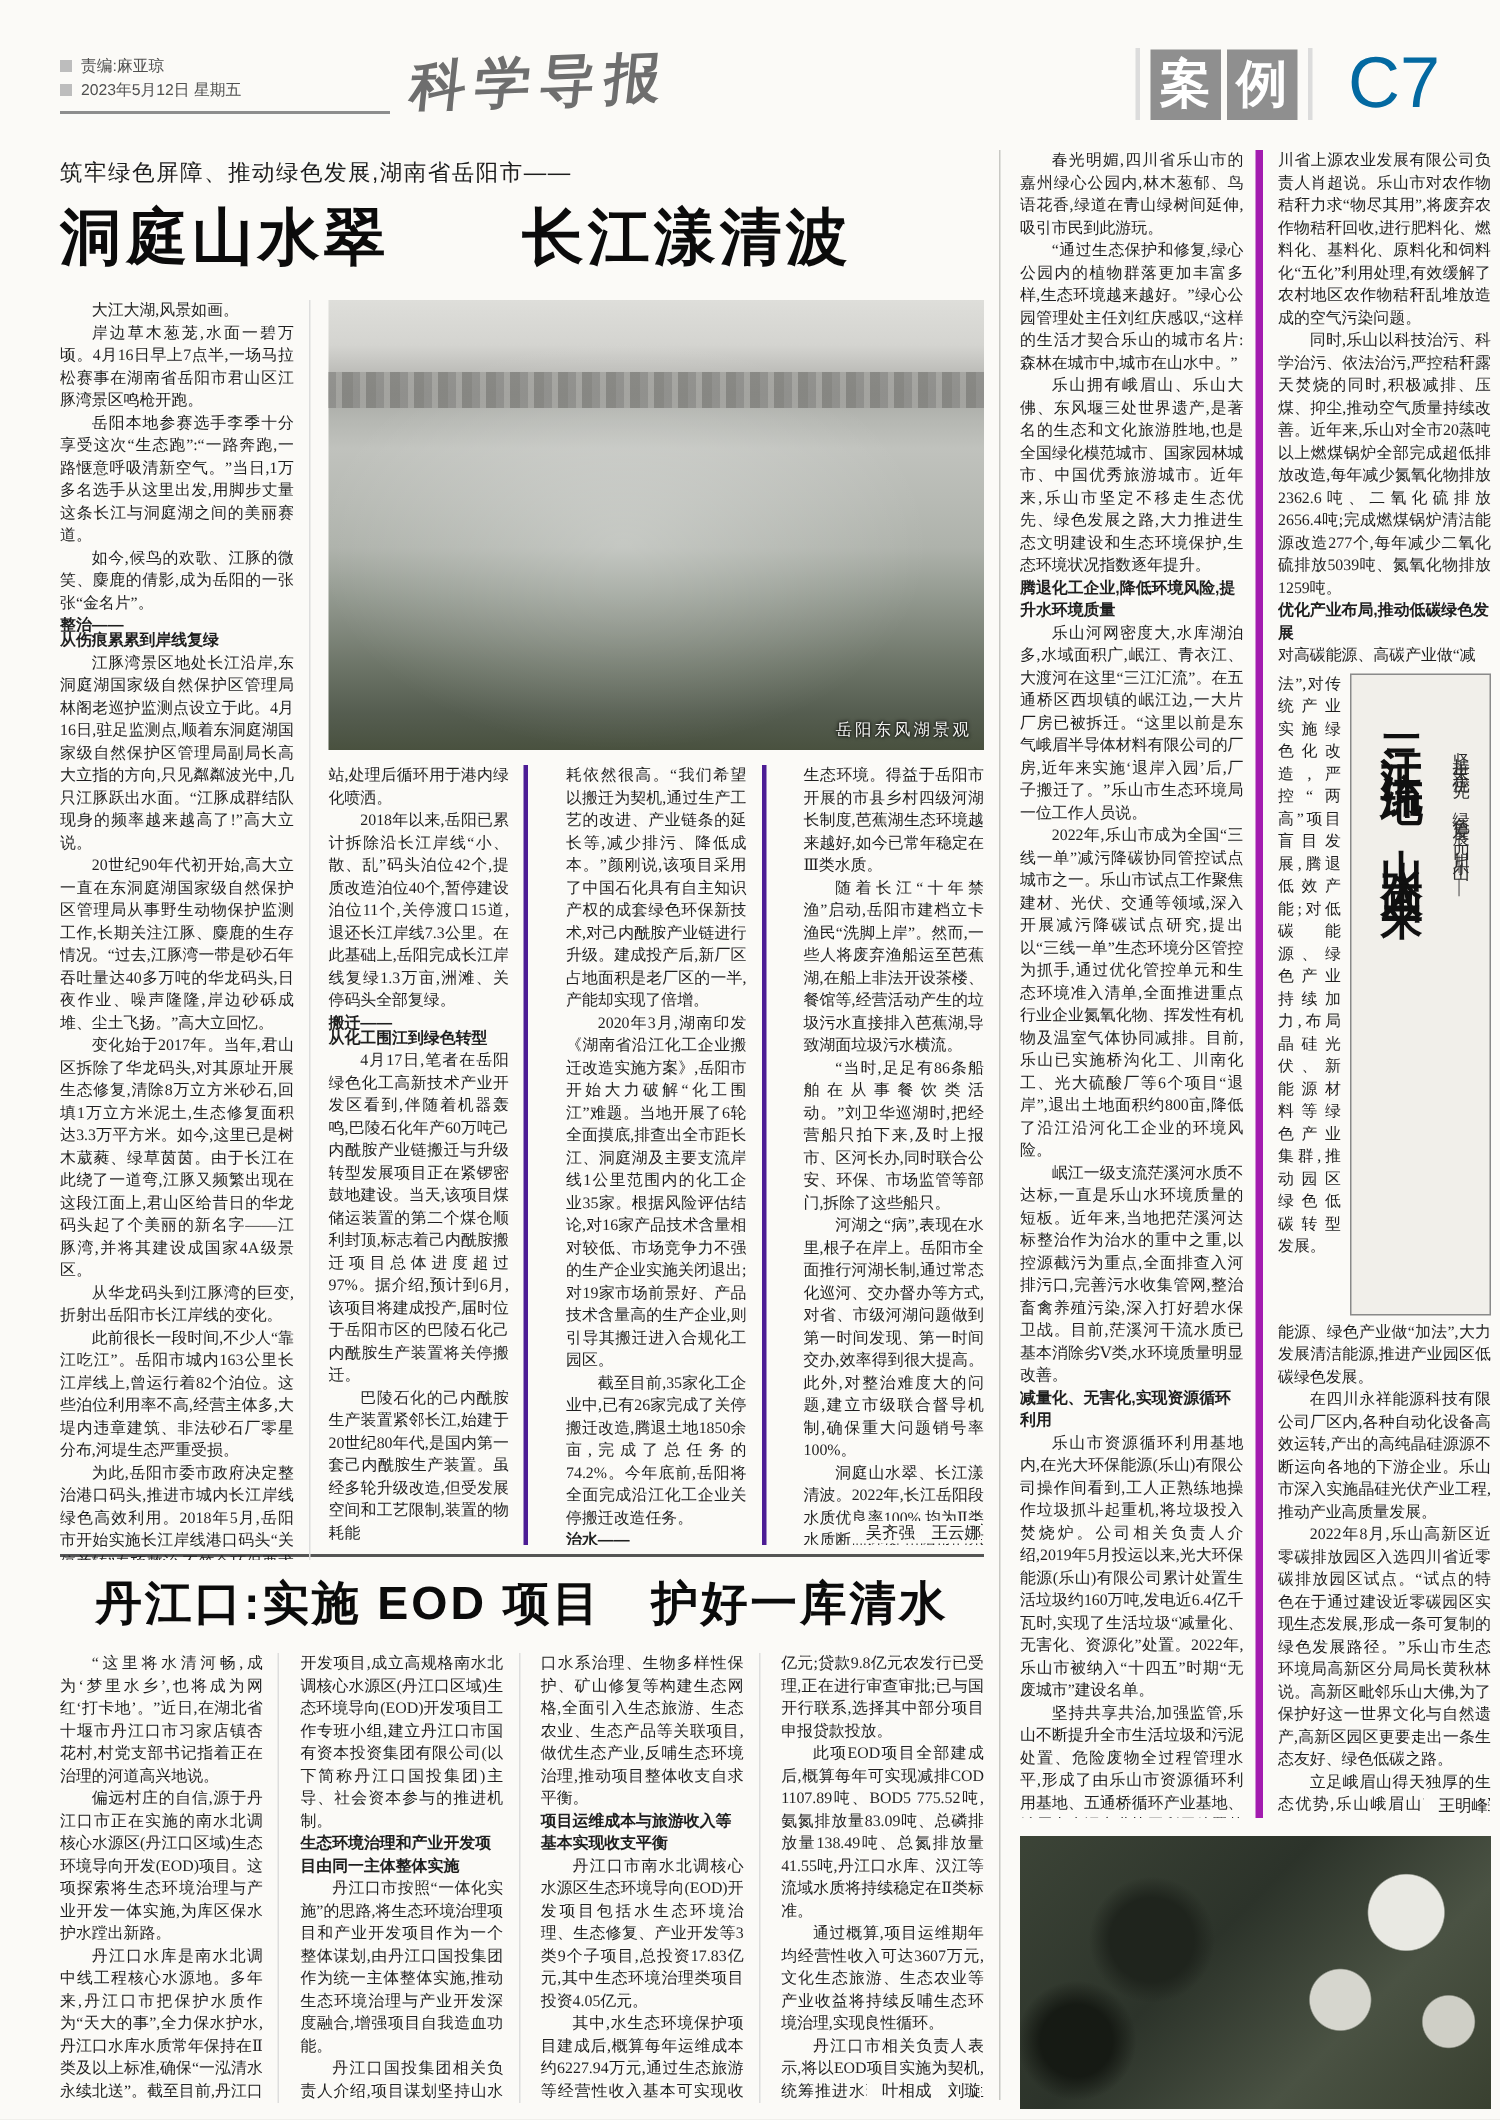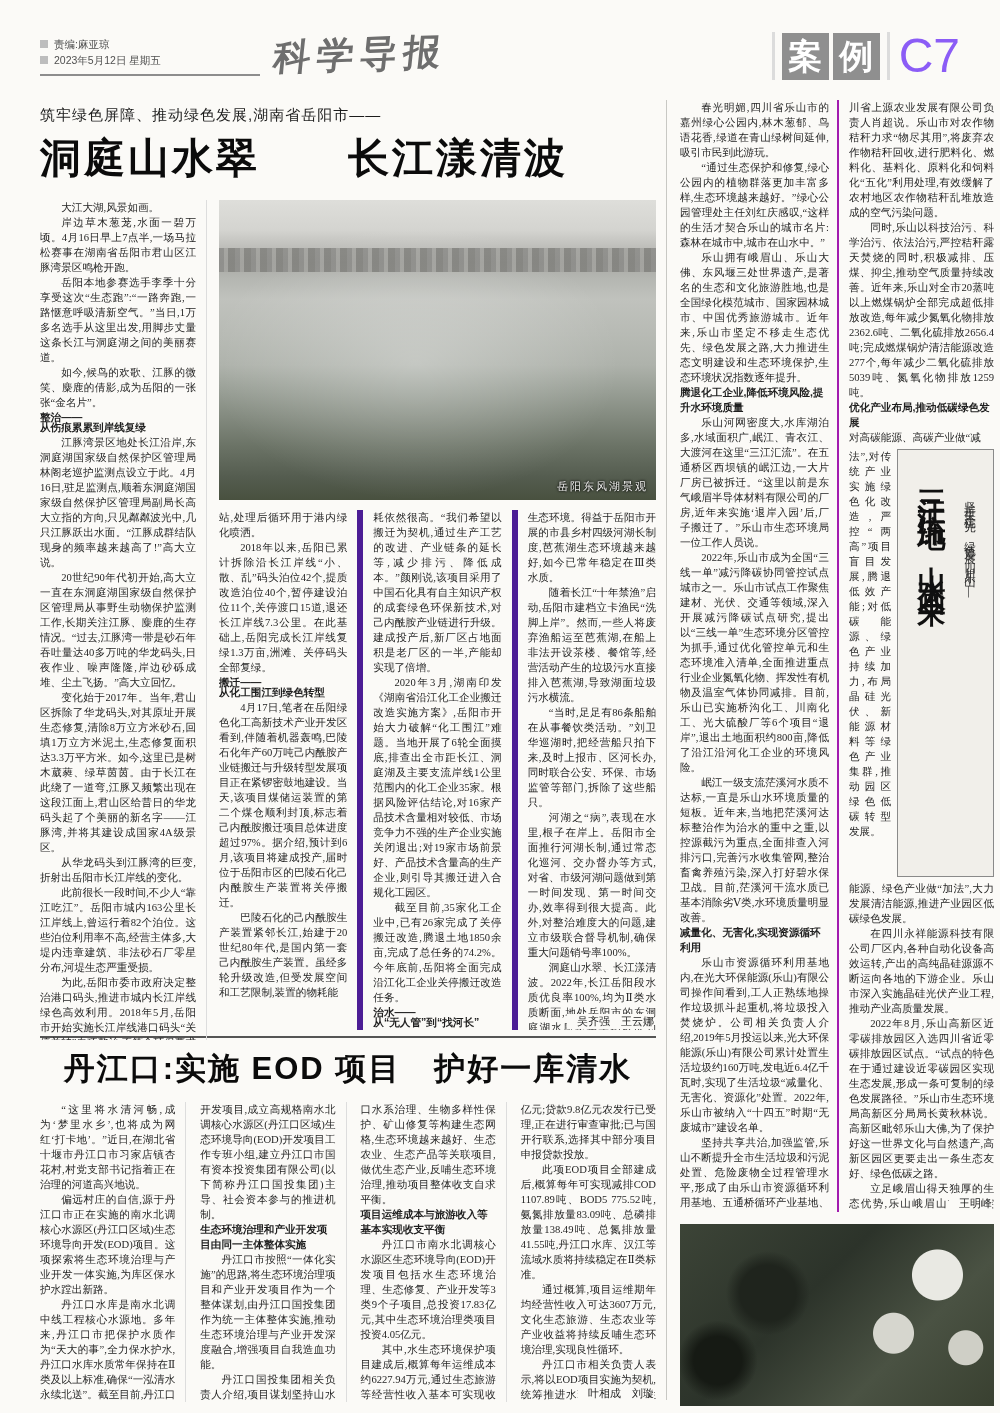--- a/index.html
+++ b/index.html
@@ -10,21 +10,21 @@
   .mh-left{position:absolute;left:0;top:8px;width:220px;border-bottom:2px solid #8d8d8d;padding-bottom:6px;text-align:right;}
   .mh-row{font:10.5px "Liberation Sans","DejaVu Sans",sans-serif;color:#4f4f4f;line-height:16px;display:flex;align-items:center;}
   .sq{display:inline-block;width:8px;height:8px;background:#bdbdbd;margin-right:6px;flex:0 0 auto;}
   .brand{position:absolute;left:190px;top:2px;width:260px;text-align:center;
          font-family:"DejaVu Serif","Liberation Serif",serif;font-weight:bold;font-size:37px;color:#6e6e6e;
          letter-spacing:6px;transform:skewX(-8deg) rotate(-2deg);}
   .mh-right{position:absolute;right:0;top:4px;display:flex;align-items:center;}
   .tagbar{width:3px;height:48px;background:#dcdcdc;margin:0 5px;}
   .tag{width:47px;height:47px;background:#8f8f8f;color:#fff;text-align:center;margin:0 2px;
        font:bold 34px/47px "Liberation Sans","DejaVu Sans",sans-serif;}
-  .pageno{font:300 48px/48px "Liberation Sans","DejaVu Sans",sans-serif;color:#8b5cf6;margin-left:4px;}
+  .pageno{font:300 48px/48px "Liberation Sans","DejaVu Sans",sans-serif;color:#0369a1;margin-left:19px;}
   
   .vdiv{position:absolute;left:666px;top:100px;width:1px;height:1300px;background:#c8c8c4;}
   .hrule{position:absolute;left:40px;top:1036px;width:616px;height:2px;background:#555;}
   
   .main-art{position:absolute;left:40px;top:106px;width:616px;}
   .kicker{font:15px "Liberation Sans","DejaVu Sans",sans-serif;color:#1c1c1c;letter-spacing:1px;}
   .m-headline{font-family:"Liberation Sans","DejaVu Sans",sans-serif;font-weight:bold;font-size:41px;
               color:#0b0b0b;letter-spacing:3px;margin-top:6px;white-space:nowrap;}
   .m-body{display:flex;gap:12px;margin-top:14px;height:840px;}
   .mcol1{width:156px;flex:0 0 auto;height:840px;overflow:hidden;border-right:1px solid #ddd;padding-right:10px;}
@@ -33,41 +33,41 @@
     linear-gradient(180deg,#dededa 0%,#d4d4d0 10%,#bdbdb9 16%,#a9a9a5 21%,#b4b6b1 26%,#c0c2bd 33%,
       #b7bab4 45%,#aeb2ab 55%,#9aa097 63%,#848b80 72%,#6b7366 82%,#555d50 92%,#49513f 100%);}
   .photo-main::before{content:"";position:absolute;inset:0;
     background:radial-gradient(ellipse at 45% 54%,rgba(255,255,255,.28),rgba(255,255,255,0) 60%);}
   .photo-main::after{content:"";position:absolute;left:0;right:0;top:16%;height:8%;opacity:.85;
     background:repeating-linear-gradient(90deg,#8b8b88 0 5px,#a2a29e 5px 9px,#80807c 9px 16px);}
   .caption{position:absolute;right:8px;bottom:6px;color:#f4f4f2;z-index:2;
            font:11px "Liberation Sans","DejaVu Sans",sans-serif;letter-spacing:2px;text-shadow:0 0 3px #000,0 0 2px #000;}
   .tricols{display:flex;gap:10px;margin-top:10px;height:520px;}
   .tcol{flex:1;overflow:hidden;min-width:0;}
-  .tcol + .tcol{border-left:6px solid #4c1d95;padding-left:10px;}
+  .tcol + .tcol{border-left:3px solid #4c1d95;padding-left:25px;}
   .rel{position:relative;}
   
   .col p{margin:0;font-size:10.6px;line-height:15px;text-align:justify;color:#1f1f1f;}
   .it-p{text-indent:2em;}
   .it-f{text-indent:0;}
   .it-h{font-family:"Liberation Sans","DejaVu Sans",sans-serif;font-weight:bold;font-size:12px;
         line-height:17px;text-indent:0;margin:8px 0 5px;color:#0e0e0e;text-align:left !important;}
   .it-h + .it-h{margin-top:-5px;}
   .byline-abs{position:absolute;right:2px;bottom:1px;background:#fbfaf7;padding-left:10px;
               font-weight:normal;font-size:11px;}
   
   .djk{position:absolute;left:40px;top:1048px;width:616px;}
   .djk-headline{text-align:center;font-family:"Liberation Sans","DejaVu Sans",sans-serif;font-weight:bold;
                 font-size:31px;letter-spacing:2px;color:#0b0b0b;white-space:nowrap;}
   .djk-cols{display:flex;gap:10px;margin-top:12px;height:300px;}
   .djk-cols .tcol + .tcol{border-left:1px solid #ddd;padding-left:14px;}
   
   .leshan{position:absolute;left:680px;top:100px;width:314px;height:1308px;}
   .ls-cols{display:flex;gap:10px;height:1112px;}
-  .ls-colA{width:149px;flex:0 0 auto;overflow:hidden;border-right:2px solid #a21caf;padding-right:8px;}
+  .ls-colA{width:149px;flex:0 0 auto;overflow:hidden;border-right:5px solid #a21caf;padding-right:8px;}
   .ls-colB{flex:1;min-width:0;overflow:hidden;position:relative;}
   .box-row{display:flex;gap:6px;height:428px;margin:4px 0;}
   .strip{width:42px;flex:0 0 auto;overflow:hidden;}
   .sidebox{flex:1;border:1px solid #8a8a8a;background:#f1efea;display:flex;padding:18px 8px 18px 14px;gap:12px;}
   .sb-headline{writing-mode:vertical-rl;font-family:"Liberation Sans","DejaVu Sans",sans-serif;font-weight:bold;
                font-size:28px;letter-spacing:8px;color:#101010;}
   .sb-kicker{writing-mode:vertical-rl;font-size:11.5px;letter-spacing:4px;color:#2a2a2a;margin-top:24px;}
   .ls-photo{position:absolute;left:0;top:1124px;width:314px;height:182px;background:
     radial-gradient(circle at 82% 28%,#e9e9e3 0 25px,rgba(233,233,227,0) 26px),
     radial-gradient(circle at 68% 60%,#d6d6ce 0 20px,rgba(214,214,206,0) 21px),
@@ -167,21 +167,21 @@
           <p class="it-p">偏远村庄的自信,源于丹江口市正在实施的南水北调核心水源区(丹江口区域)生态环境导向开发(EOD)项目。这项探索将生态环境治理与产业开发一体实施,为库区保水护水蹚出新路。</p>
           <p class="it-p">丹江口水库是南水北调中线工程核心水源地。多年来,丹江口市把保护水质作为“天大的事”,全力保水护水,丹江口水库水质常年保持在Ⅱ类及以上标准,确保“一泓清水永续北送”。截至目前,丹江口水库已累计向北方调水超过550亿立方米。</p>
         </div>
       <div class="tcol col">
           <p class="it-f">开发项目,成立高规格南水北调核心水源区(丹江口区域)生态环境导向(EOD)开发项目工作专班小组,建立丹江口市国有资本投资集团有限公司(以下简称丹江口国投集团)主导、社会资本参与的推进机制。</p>
           <p class="it-h">生态环境治理和产业开发项目由同一主体整体实施</p>
           <p class="it-p">丹江口市按照“一体化实施”的思路,将生态环境治理项目和产业开发项目作为一个整体谋划,由丹江口国投集团作为统一主体整体实施,推动生态环境治理与产业开发深度融合,增强项目自我造血功能。</p>
           <p class="it-p">丹江口国投集团相关负责人介绍,项目谋划坚持山水林田湖草系统治理,重点围绕丹江</p>
         </div>
       <div class="tcol col">
-          <p class="it-f">口水系治理、生物多样性保护、矿山修复等构建生态网格,生态环境越来越好、生态农业、生态产品等关联项目,做优生态产业,反哺生态环境治理,推动项目整体收支自求平衡。</p>
+          <p class="it-f">口水系治理、生物多样性保护、矿山修复等构建生态网格,全面引入生态旅游、生态农业、生态产品等关联项目,做优生态产业,反哺生态环境治理,推动项目整体收支自求平衡。</p>
           <p class="it-h">项目运维成本与旅游收入等基本实现收支平衡</p>
           <p class="it-p">丹江口市南水北调核心水源区生态环境导向(EOD)开发项目包括水生态环境治理、生态修复、产业开发等3类9个子项目,总投资17.83亿元,其中生态环境治理类项目投资4.05亿元。</p>
           <p class="it-p">其中,水生态环境保护项目建成后,概算每年运维成本约6227.94万元,通过生态旅游等经营性收入基本可实现收支平衡。</p>
         </div>
       <div class="tcol col rel">
         <div>
             <p class="it-f">亿元;贷款9.8亿元农发行已受理,正在进行审查审批;已与国开行联系,选择其中部分项目申报贷款投放。</p>
             <p class="it-p">此项EOD项目全部建成后,概算每年可实现减排COD 1107.89吨、BOD5 775.52吨,氨氮排放量83.09吨、总磷排放量138.49吨、总氮排放量41.55吨,丹江口水库、汉江等流域水质将持续稳定在Ⅱ类标准。</p>
             <p class="it-p">通过概算,项目运维期年均经营性收入可达3607万元,文化生态旅游、生态农业等产业收益将持续反哺生态环境治理,实现良性循环。</p>
             <p class="it-p">丹江口市相关负责人表示,将以EOD项目实施为契机,统筹推进水环境治理、水生态修复、水资源保护,确保“一库碧水永续北送”。</p>

